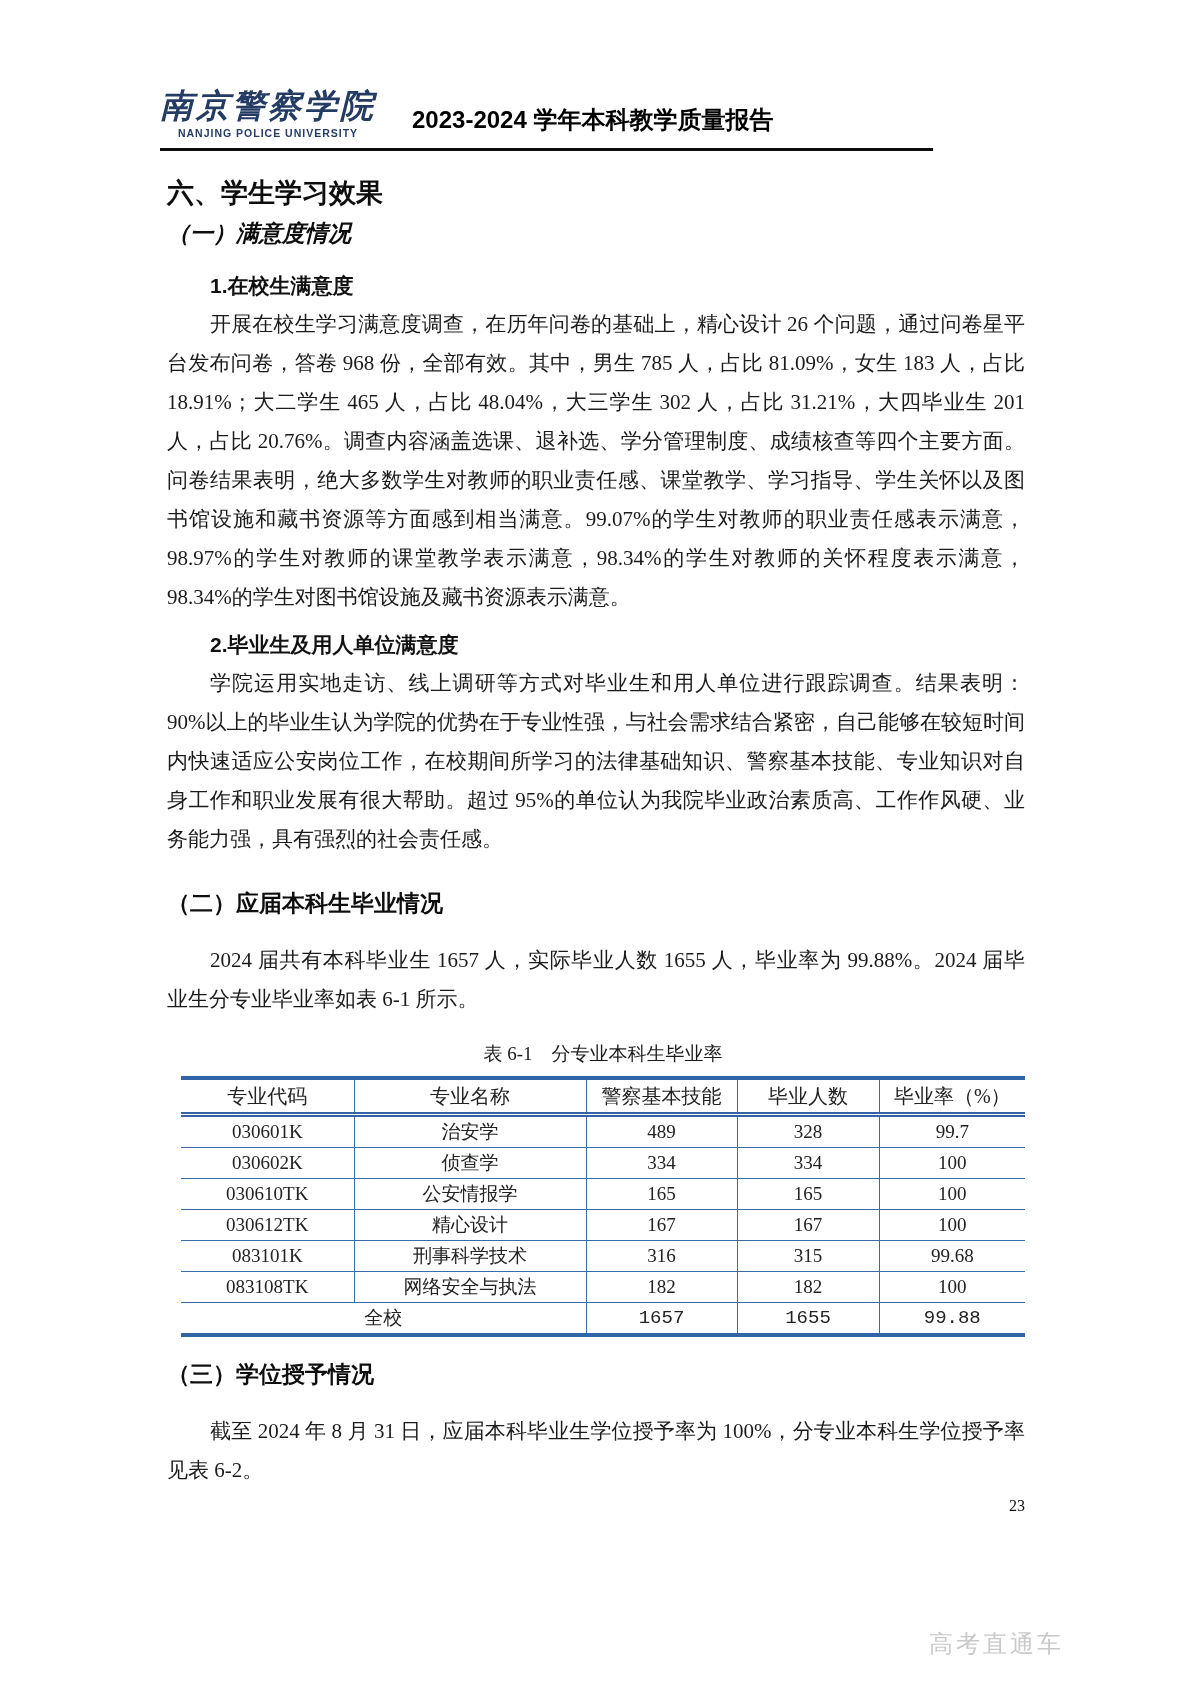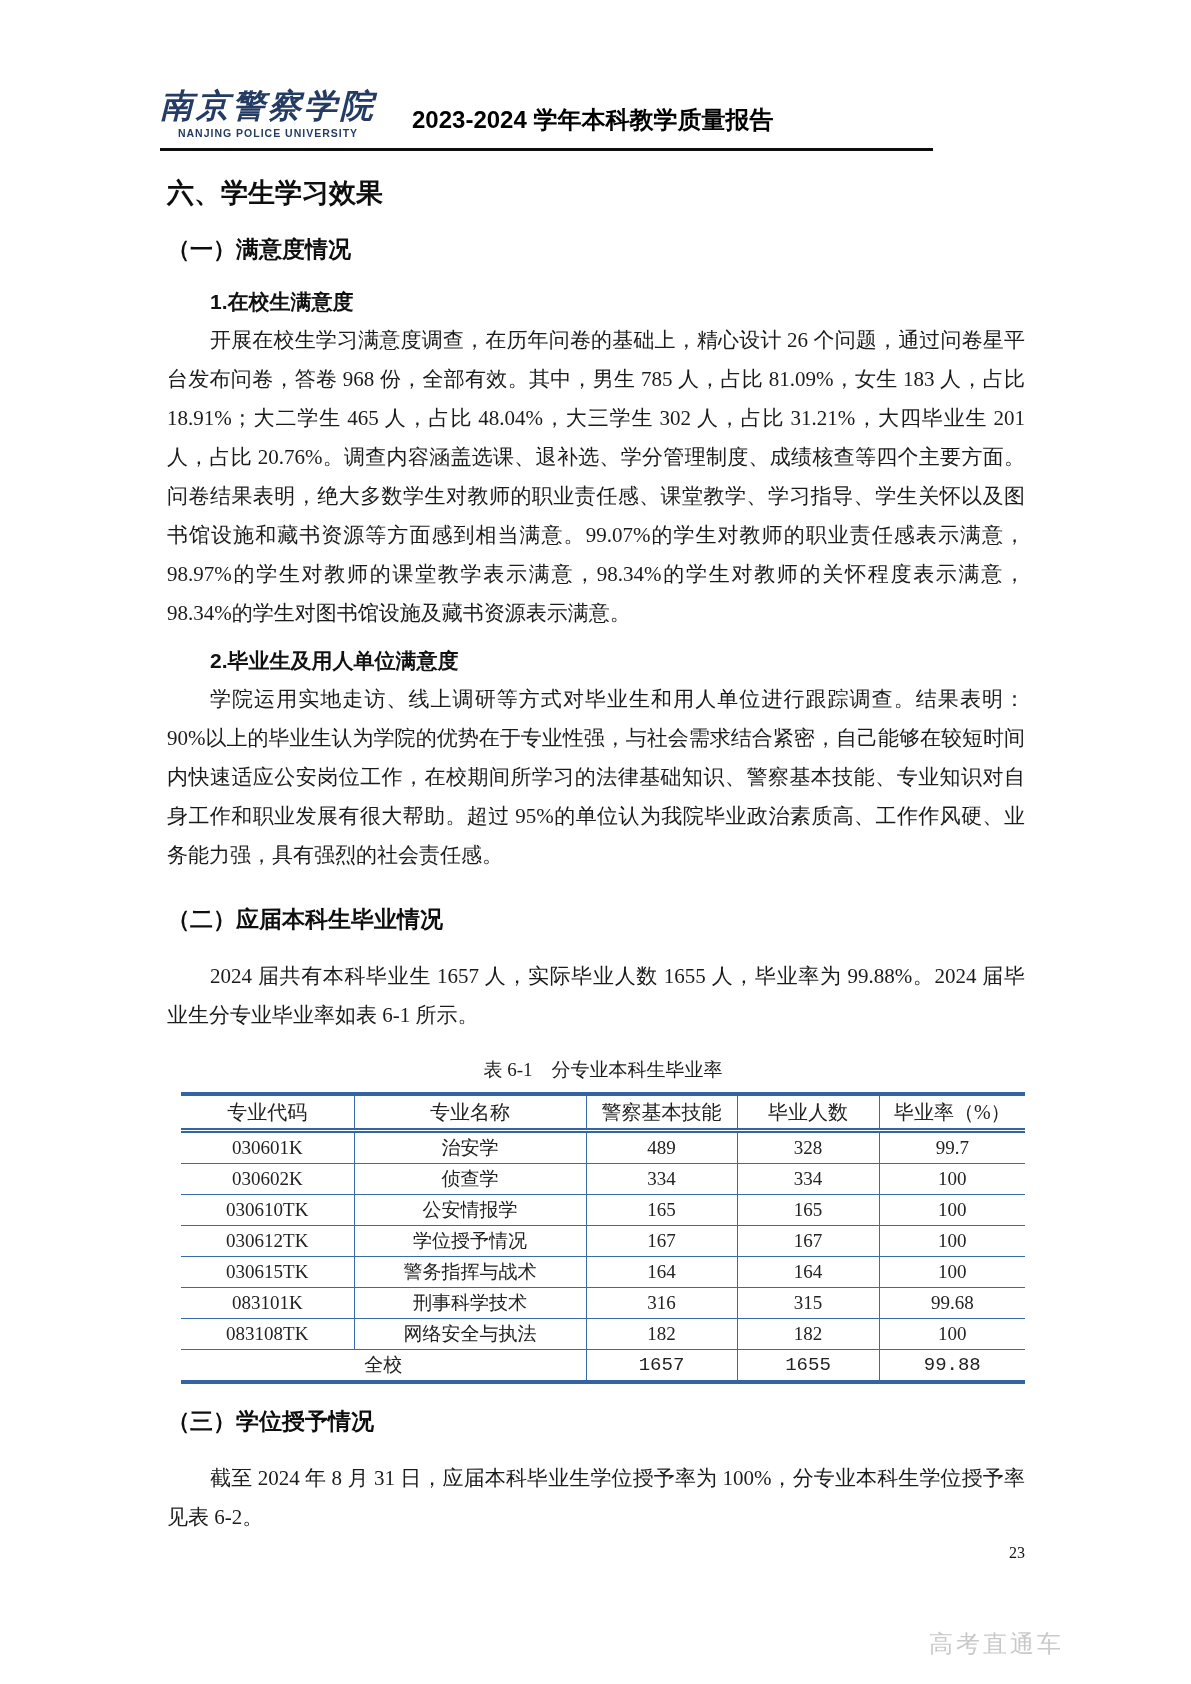--- a/index.html
+++ b/index.html
@@ -40,21 +40,21 @@
   .h1 {
     font-family:"Liberation Sans","DejaVu Sans",sans-serif;
     font-weight:bold; font-size:27px; line-height:34px; color:#0e0e0e;
     margin:0;
   }
   .h2 {
     font-family:"Liberation Sans","DejaVu Sans",sans-serif;
     font-weight:bold; font-size:23px; line-height:30px; color:#0e0e0e;
     margin:0;
   }
-  .h2a { margin-top:24px; }
+  .h2a { margin-top:8px;font-style:italic; }
   .h2b { margin-top:29px; }
   .h2c { margin-top:22px; }
   .h3 {
     font-family:"Liberation Sans","DejaVu Sans",sans-serif;
     font-weight:bold; font-size:21px; line-height:28px; color:#111;
     margin:24px 0 0 43px;
   }
   .h3b { margin-top:14px; }
   .para {
     font-size:21px; line-height:39px;
@@ -170,30 +170,23 @@
         </tr>
         <tr>
           <td>030610TK</td>
           <td>公安情报学</td>
           <td>165</td>
           <td>165</td>
           <td>100</td>
         </tr>
         <tr>
           <td>030612TK</td>
-          <td>学位授予情况</td>
+          <td>精心设计</td>
           <td>167</td>
           <td>167</td>
-          <td>100</td>
-        </tr>
-        <tr>
-          <td>030615TK</td>
-          <td>警务指挥与战术</td>
-          <td>164</td>
-          <td>164</td>
           <td>100</td>
         </tr>
         <tr>
           <td>083101K</td>
           <td>刑事科学技术</td>
           <td>316</td>
           <td>315</td>
           <td>99.68</td>
         </tr>
         <tr>

